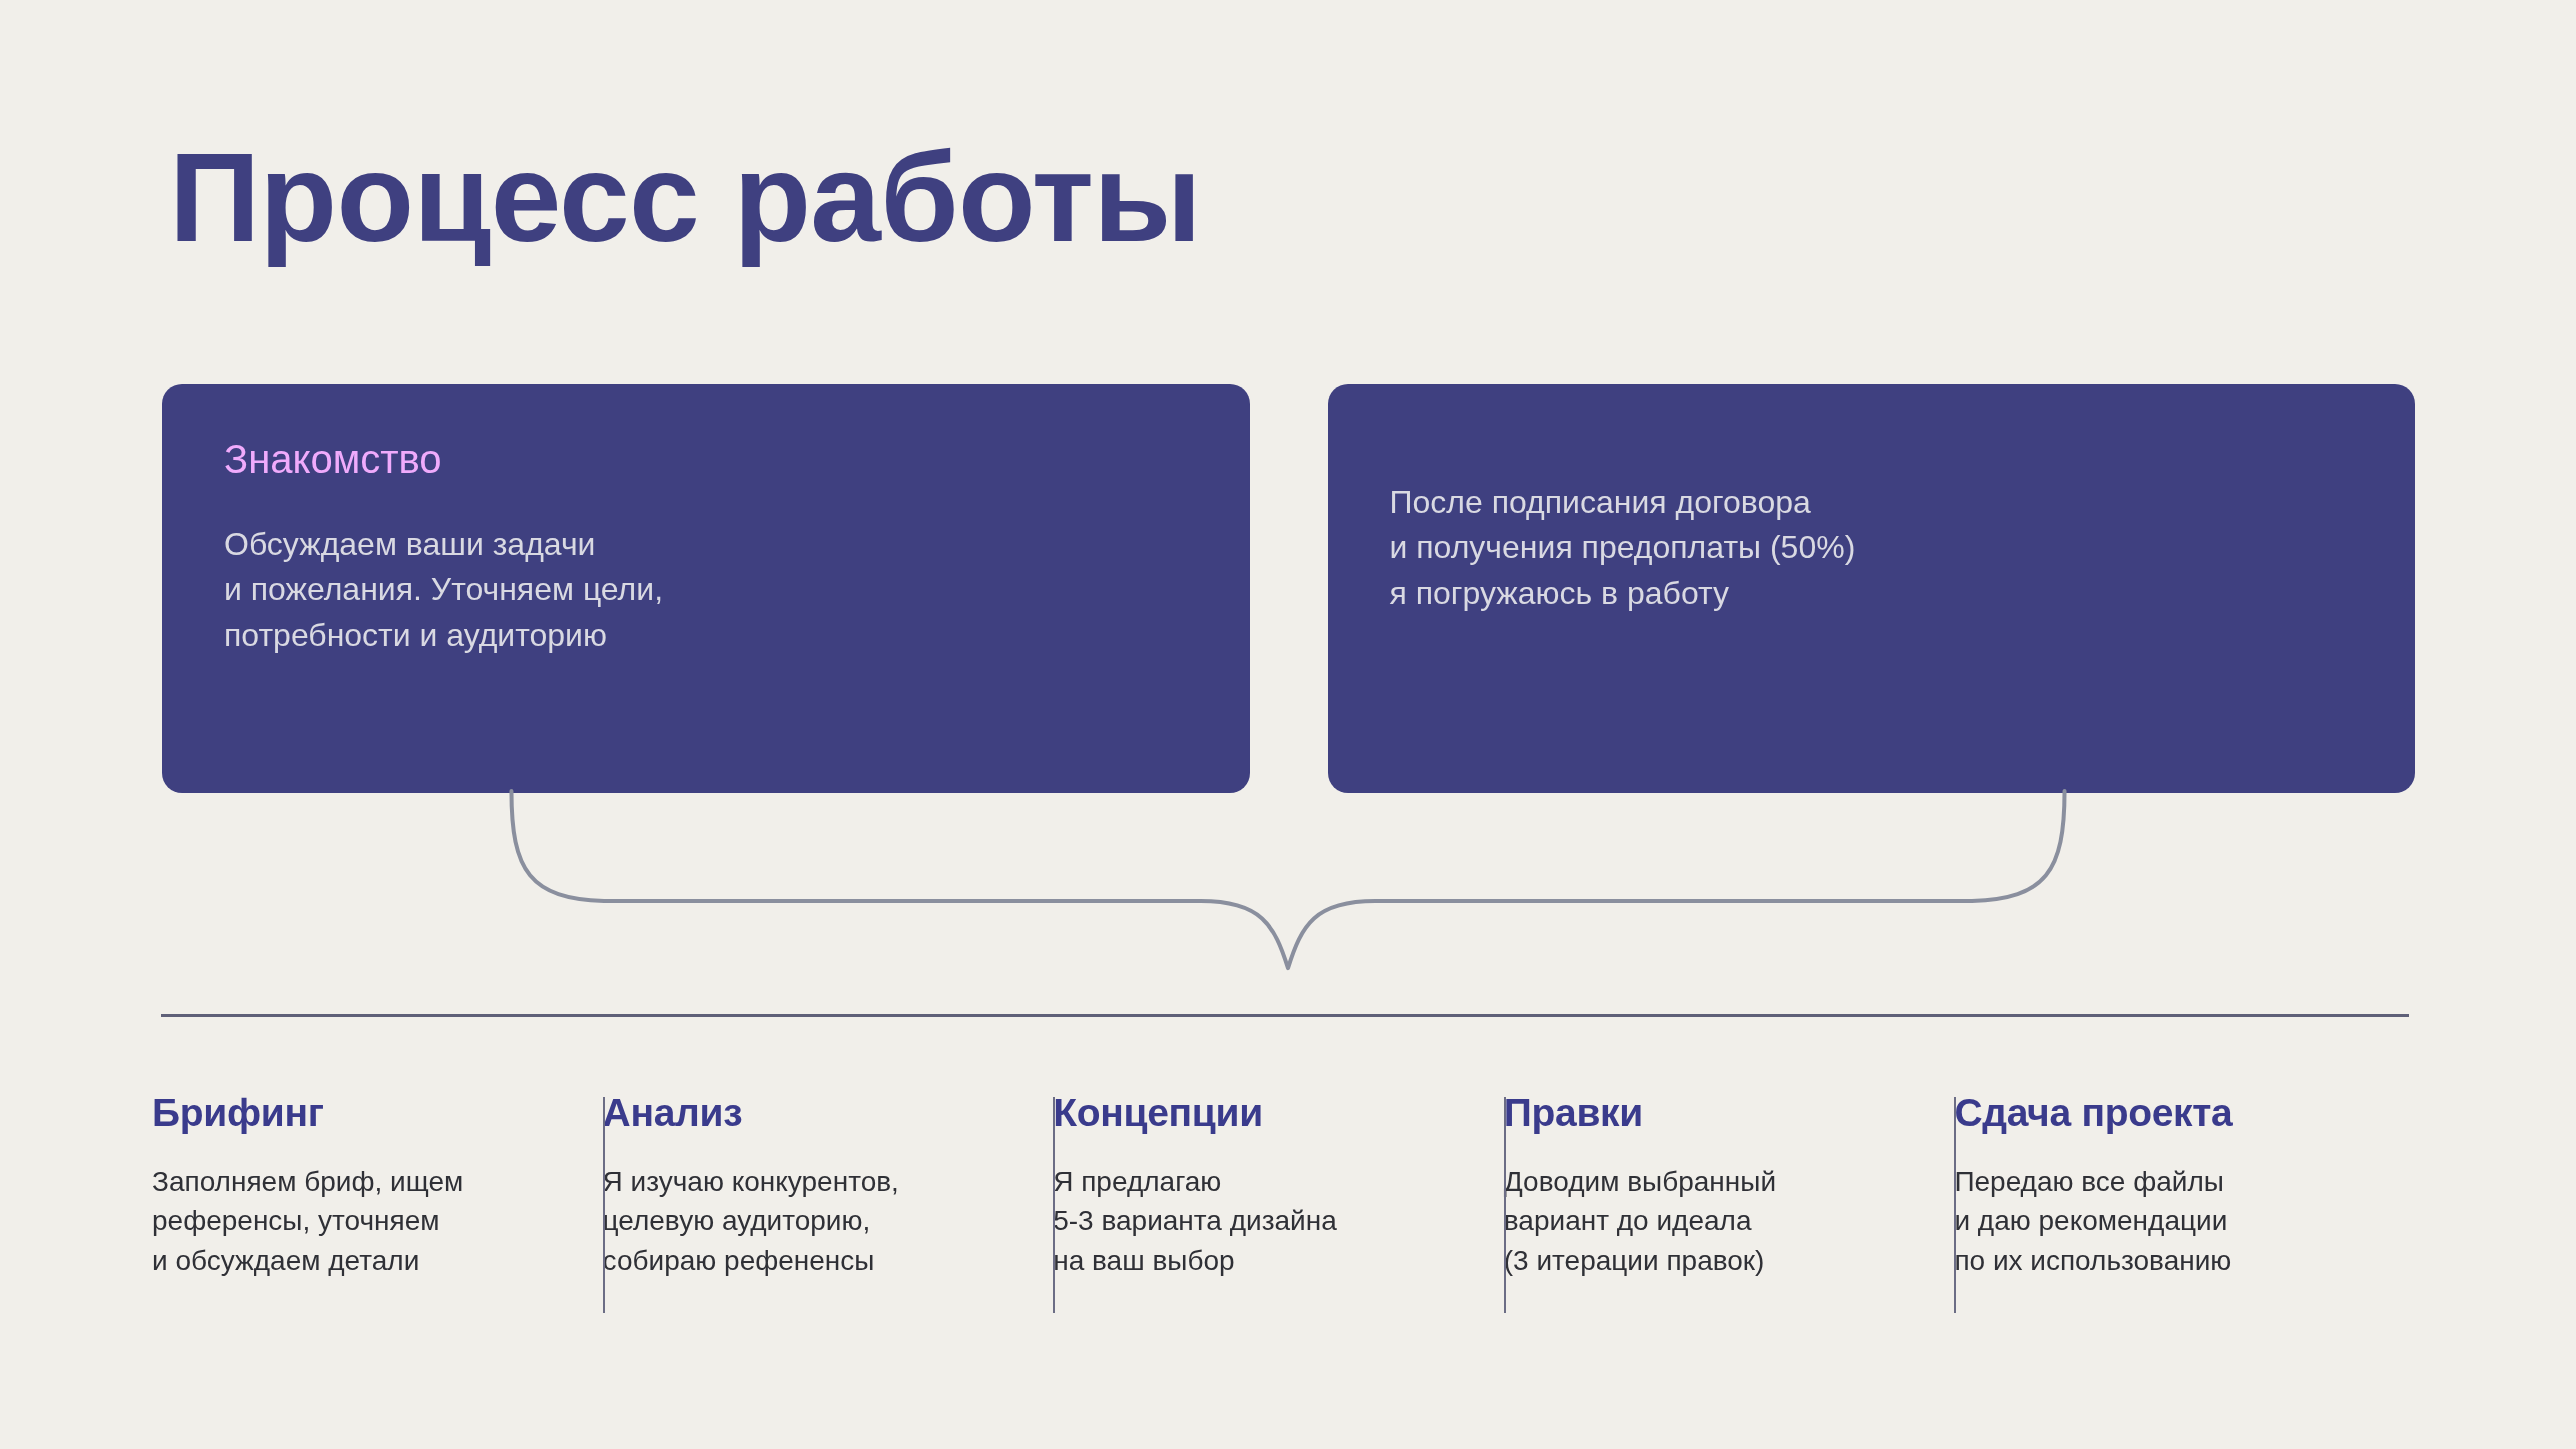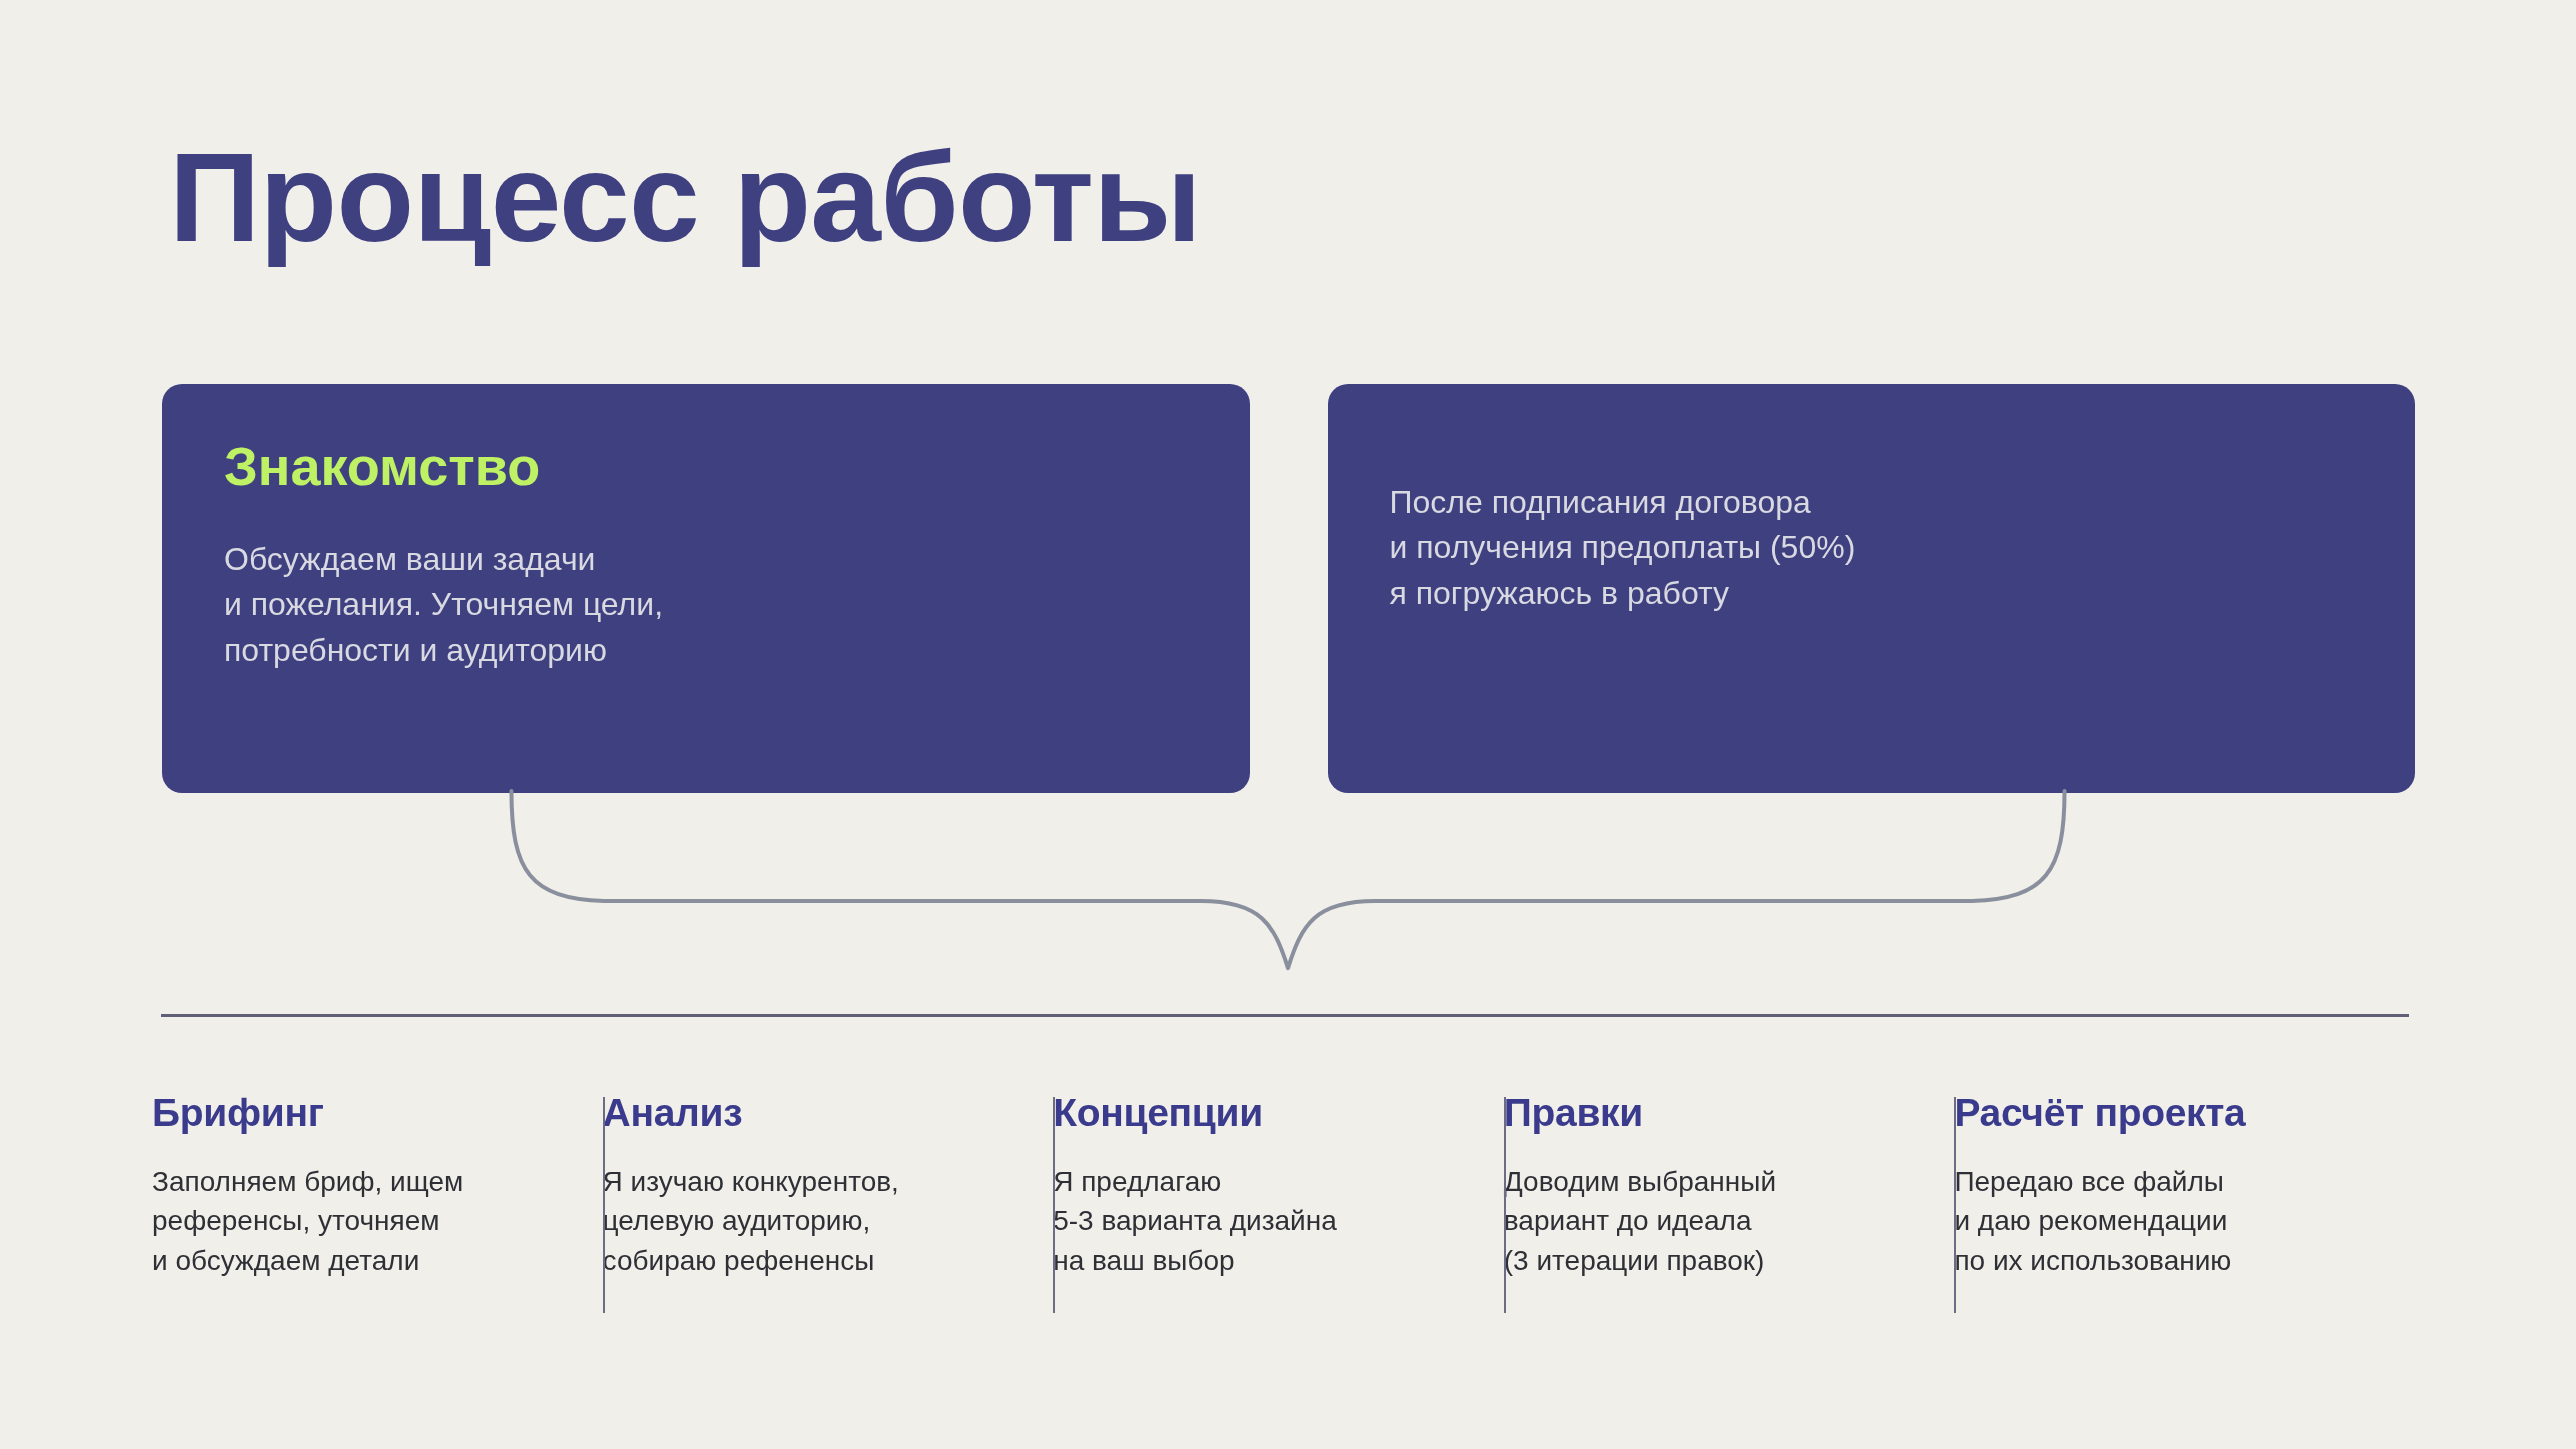--- a/index.html
+++ b/index.html
@@ -47,24 +47,24 @@
   }
   .card {
     flex: 1 1 0;
     background: #3f4080;
     border-radius: 20px;
     padding: 54px 62px 0 62px;
     box-sizing: border-box;
     position: relative;
   }
   .card-title {
-    font-size: 54px;
+    font-size: 40px;
     line-height: 1.05;
-    font-weight: 700;
-    color: #bef264;
+    font-weight: 400;
+    color: #f0abfc;
     letter-spacing: 0px;
     white-space: nowrap;
   }
   .card-desc {
     margin-top: 42px;
     font-size: 32px;
     line-height: 1.42;
     font-weight: 400;
     color: #d9d9e2;
     white-space: pre-line;
@@ -200,21 +200,21 @@
     <div class="column">
       <div class="col-sep"></div>
       <div class="col-title">Правки</div>
       <div class="col-desc">Доводим выбранный
 вариант до идеала
 (3 итерации правок)</div>
     </div>
 
     <div class="column">
       <div class="col-sep"></div>
-      <div class="col-title">Расчёт проекта</div>
+      <div class="col-title">Сдача проекта</div>
       <div class="col-desc">Передаю все файлы
 и даю рекомендации
 по их использованию</div>
     </div>
 
   </div>
 
 </div>
 
 

